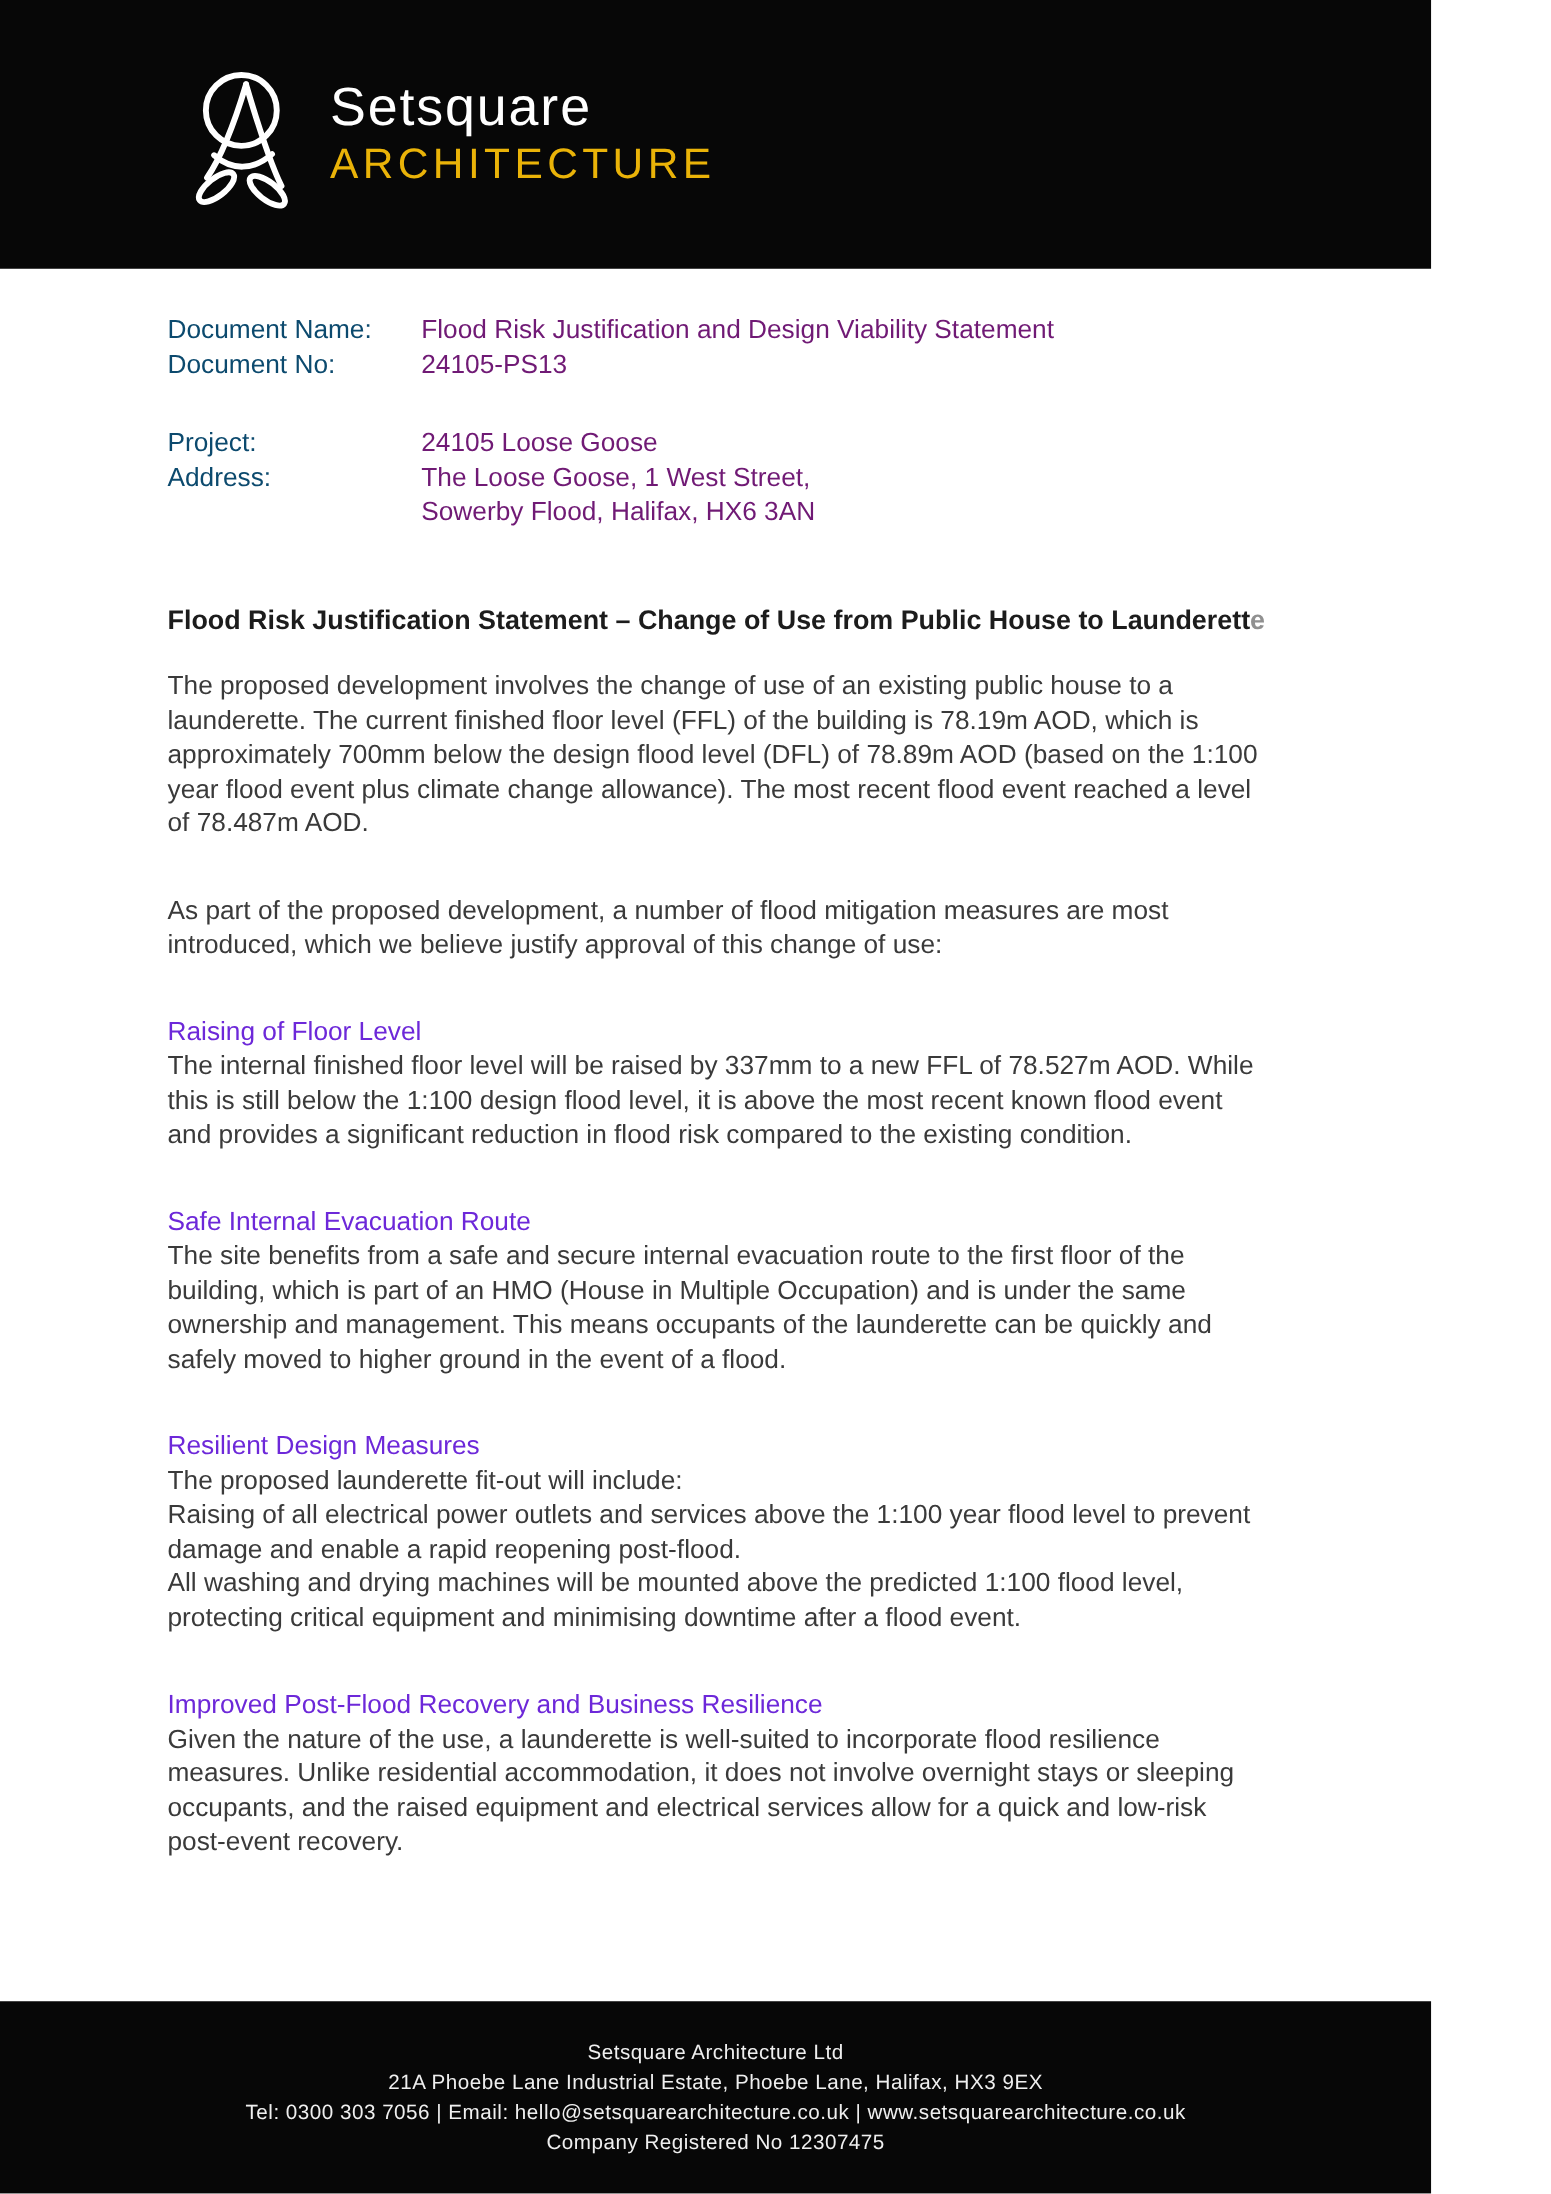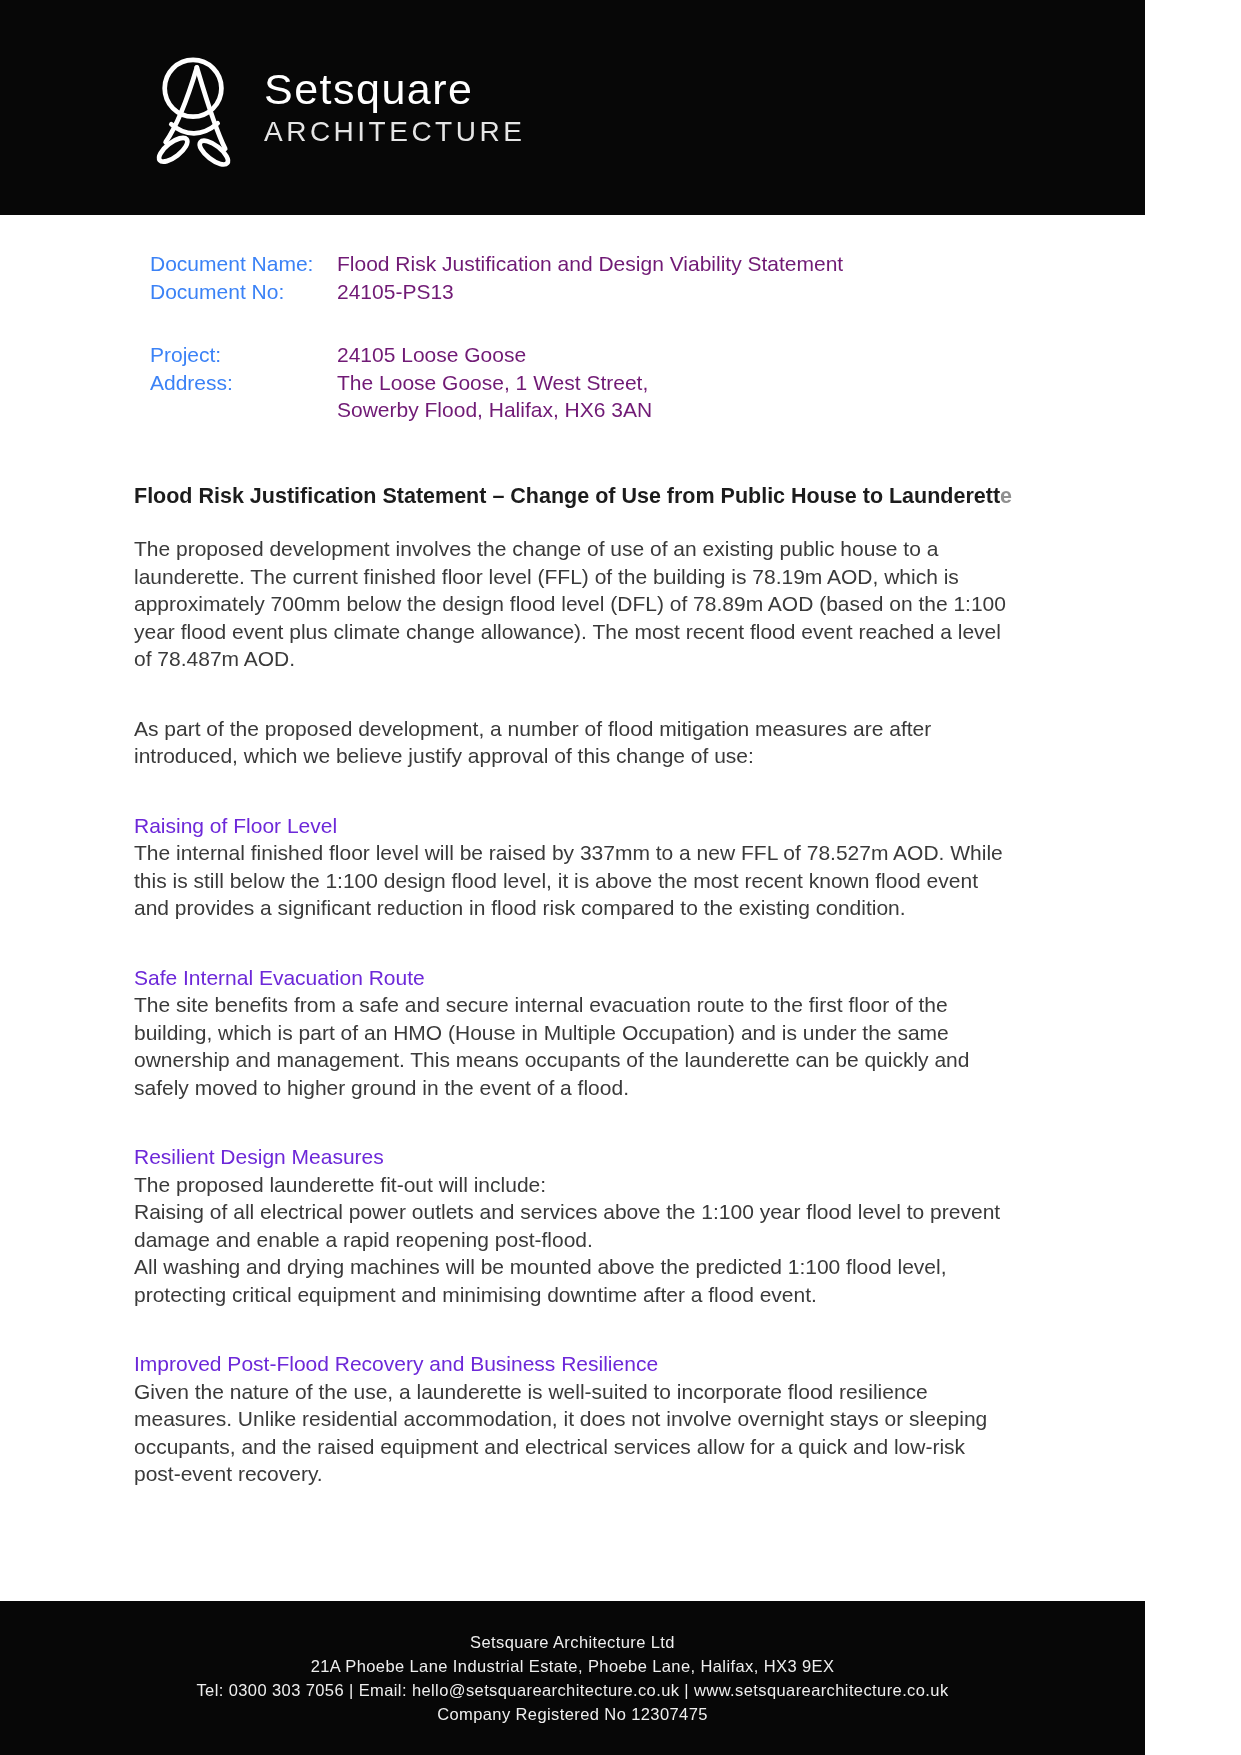--- a/index.html
+++ b/index.html
@@ -25,38 +25,38 @@
   .logo-lockup { display: flex; align-items: center; }
   .logo-icon { width: 104px; height: 132px; margin-top: 6px; }
   .logo-text { margin-left: 18px; color: #ffffff; }
   .brand-name {
     font-size: 43px;
     font-weight: 400;
     letter-spacing: 1.5px;
     line-height: 1.05;
   }
   .brand-subtitle {
-    font-size: 28px;
+    font-size: 34px;
     font-weight: 400;
     letter-spacing: 3.5px;
     margin-top: 3px;
-    color: #e5e5e5;
+    color: #eab308;
   }
 
   
   .content {
     padding: 0 134px;
     color: #3a3a3a;
     font-size: 21px;
     line-height: 27.5px;
   }
 
   .doc-info { margin-top: 35px; }
   .info-row { display: grid; grid-template-columns: 203px 1fr; }
-  .info-row .label { color: #3b82f6; margin-left: 16px; }
+  .info-row .label { color: #0c4a6e; }
   .info-row .value { color: #701a75; }
   .group-gap { margin-top: 36px; }
 
   .doc-title {
     margin-top: 59px;
     font-size: 21.5px;
     font-weight: 700;
     color: #1c1c1c;
     line-height: 27.5px;
     white-space: nowrap;
@@ -139,21 +139,21 @@
       <div class="info-row">
         <span class="label"></span>
         <span class="value">Sowerby Flood, Halifax, HX6 3AN</span>
       </div>
     </div>
 
     <h1 class="doc-title"><span>Flood Risk Justification Statement – Change of Use from Public House to Launderett</span><span class="tail">e</span></h1>
 
     <p class="intro-1">The proposed development involves the change of use of an existing public house to a launderette. The current finished floor level (FFL) of the building is 78.19m AOD, which is approximately 700mm below the design flood level (DFL) of 78.89m AOD (based on the 1:100 year flood event plus climate change allowance). The most recent flood event reached a level of 78.487m AOD.</p>
 
-    <p class="block">As part of the proposed development, a number of flood mitigation measures are after introduced, which we believe justify approval of this change of use:</p>
+    <p class="block">As part of the proposed development, a number of flood mitigation measures are most introduced, which we believe justify approval of this change of use:</p>
 
     <section class="section block">
       <h2>Raising of Floor Level</h2>
       <p>The internal finished floor level will be raised by 337mm to a new FFL of 78.527m AOD. While this is still below the 1:100 design flood level, it is above the most recent known flood event and provides a significant reduction in flood risk compared to the existing condition.</p>
     </section>
 
     <section class="section block">
       <h2>Safe Internal Evacuation Route</h2>
       <p>The site benefits from a safe and secure internal evacuation route to the first floor of the building, which is part of an HMO (House in Multiple Occupation) and is under the same ownership and management. This means occupants of the launderette can be quickly and safely moved to higher ground in the event of a flood.</p>
     </section>

